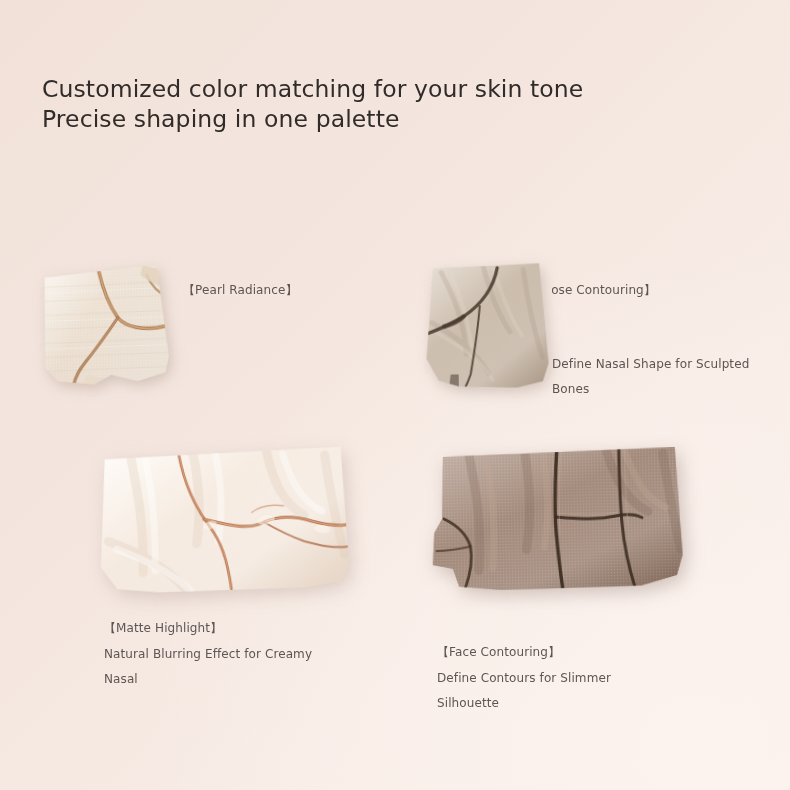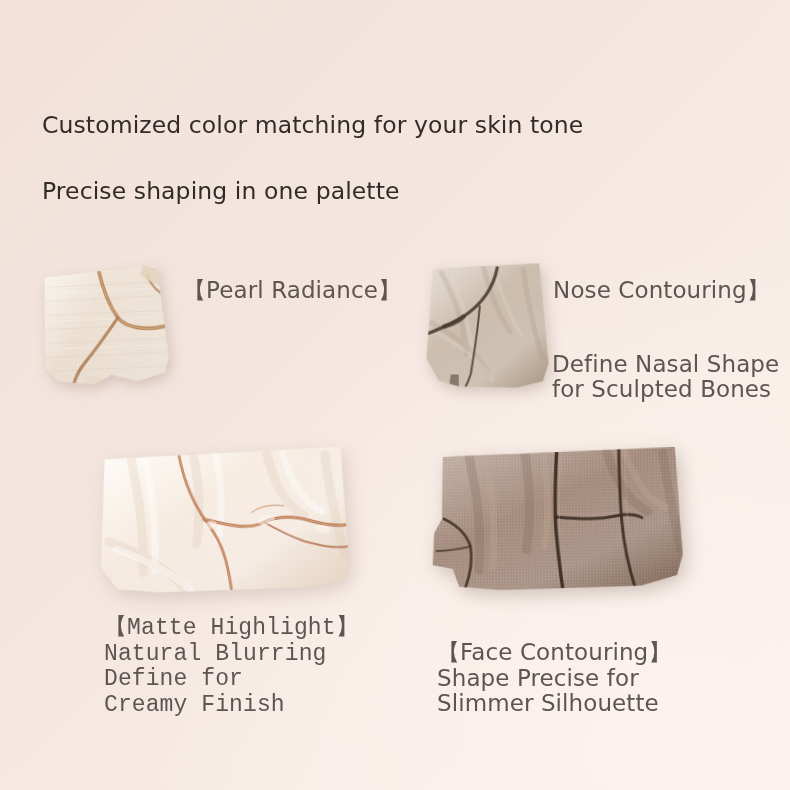--- a/index.html
+++ b/index.html
@@ -30,42 +30,41 @@
     top: 74px;
     width: 640px;
   }
   .headline-line {
     font-size: 23.5px;
     line-height: 30px;
     font-weight: 400;
     color: #312c29;
     letter-spacing: 0.1px;
     white-space: nowrap;
-    margin-top: 36px;
   }
 
   
   .caption {
     position: absolute;
     color: #5d5552;
-    font-size: 23px;
+    font-size: 12px;
     line-height: 25.5px;
     letter-spacing: 0.1px;
   }
   .caption .cap-title {
     display: block;
     white-space: nowrap;
   }
   .caption .cap-body {
     display: block;
   }
 
   #cap-pearl   { left: 183px; top: 278px; width: 215px; }
   #cap-nose    { left: 552px; top: 278px; width: 232px; }
-  #cap-matte   { left: 104px; top: 616px; width: 230px; font-family: Liberation Mono, monospace; }
+  #cap-matte   { left: 104px; top: 616px; width: 230px; }
   #cap-face    { left: 437px; top: 640px; width: 235px; }
 
   
   #cap-nose .cap-title { margin-left: -22px; }
   #cap-nose { overflow: hidden; }
   #cap-nose .cap-body { margin-left: 0; margin-top: 48px; }
 
   
   .swatch {
     position: absolute;
@@ -345,21 +344,21 @@
     <span class="cap-title">【Pearl Radiance】</span>
   </div>
 
   <div class="caption" id="cap-nose">
     <span class="cap-title">【Nose Contouring】</span>
     <span class="cap-body">Define Nasal Shape for Sculpted Bones</span>
   </div>
 
   <div class="caption" id="cap-matte">
     <span class="cap-title">【Matte Highlight】</span>
-    <span class="cap-body">Natural Blurring Define for Creamy Finish</span>
+    <span class="cap-body">Natural Blurring Effect for Creamy Nasal</span>
   </div>
 
   <div class="caption" id="cap-face">
     <span class="cap-title">【Face Contouring】</span>
-    <span class="cap-body">Shape Precise for Slimmer Silhouette</span>
+    <span class="cap-body">Define Contours for Slimmer Silhouette</span>
   </div>
 
 </div>
 
 </body></html>

